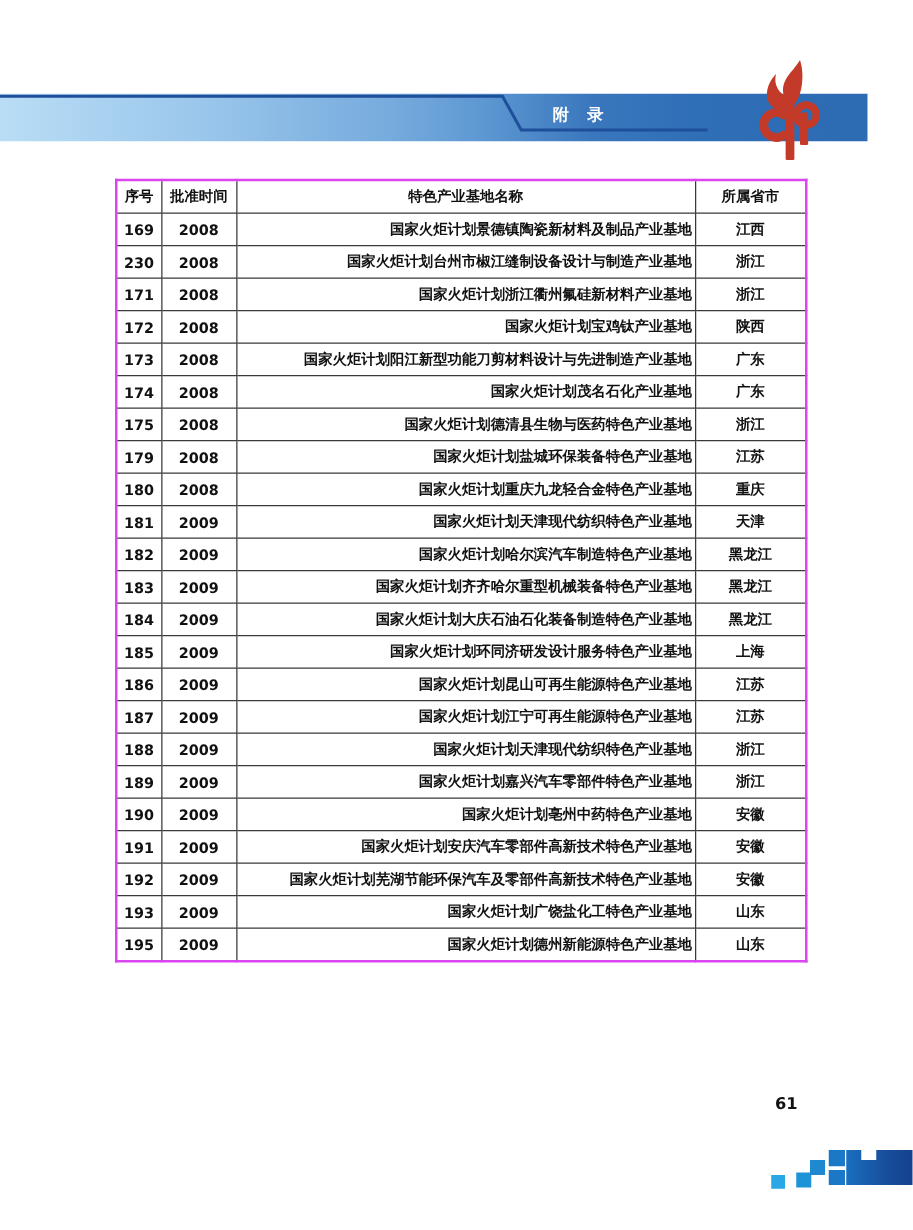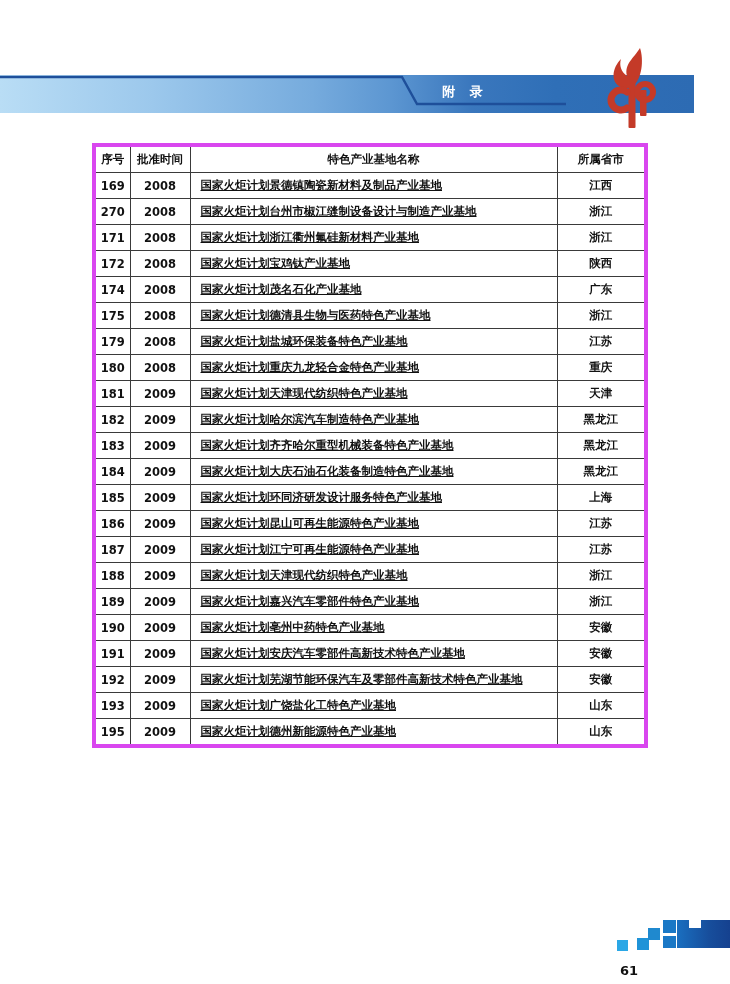--- a/index.html
+++ b/index.html
@@ -11,29 +11,29 @@
   .header-bar{position:absolute;left:0;top:75px;width:694px;height:38px;
     background:linear-gradient(90deg,#b9ddf5 0%,#9cc8ec 22%,#76abdd 45%,#5d97d2 56%,#3a77bd 68%,#2f6fb7 80%,#2d6bb3 100%);}
   .header-decor{position:absolute;left:0;top:0;width:730px;height:38px;display:block;}
   .section-title{position:absolute;left:430px;top:8px;width:70px;
     color:#ffffff;font-size:13px;font-weight:bold;letter-spacing:5px;text-align:center;}
   .torch-logo{position:absolute;left:600px;top:-27px;width:62px;height:82px;display:block;}
 
   
   .table-wrap{position:absolute;left:92px;top:143px;}
   table.bases{border-collapse:collapse;table-layout:fixed;width:552px;
-    border:4px solid #d946ef;}
+    border:2px solid #d946ef;}
   table.bases th,table.bases td{border:1px solid #3a3a3a;height:25px;
     font-size:11.5px;font-weight:bold;color:#111111;text-align:center;
     vertical-align:middle;padding:0 2px;overflow:hidden;white-space:nowrap;}
   table.bases td.name-cell,table.bases th.name-head{padding-left:10px;}
-  table.bases td.name-cell{text-align:left;text-decoration:underline;}
+  table.bases td.name-cell{text-align:right;}
 
   
-  .page-number{position:absolute;left:620px;top:963px;font-size:13px;
+  .page-number{position:absolute;left:620px;top:876px;font-size:13px;
     font-weight:600;color:#111111;}
   .mosaic{position:absolute;left:0;top:0;}
   .mosaic .sq{position:absolute;}
   .sq1{left:617px;top:940px;width:11px;height:11px;background:#2aa7e6;}
   .sq2{left:637px;top:938px;width:12px;height:12px;background:#1f93d8;}
   .sq3{left:648px;top:928px;width:12px;height:12px;background:#1f89cf;}
   .sq4{left:663px;top:920px;width:13px;height:13px;background:#1a78c6;}
   .sq5{left:663px;top:936px;width:13px;height:12px;background:#1a78c6;}
   .sqbig{left:677px;top:920px;width:53px;height:28px;
     background:linear-gradient(90deg,#1a6fc0 0%,#174e9c 60%,#15418f 100%);}
@@ -77,36 +77,42 @@
         </tr>
       </thead>
       <tbody>
           <tr>
             <td>169</td>
             <td>2008</td>
             <td class="name-cell">国家火炬计划景德镇陶瓷新材料及制品产业基地</td>
             <td>江西</td>
           </tr>
           <tr>
-            <td>270</td>
+            <td>230</td>
             <td>2008</td>
             <td class="name-cell">国家火炬计划台州市椒江缝制设备设计与制造产业基地</td>
             <td>浙江</td>
           </tr>
           <tr>
             <td>171</td>
             <td>2008</td>
             <td class="name-cell">国家火炬计划浙江衢州氟硅新材料产业基地</td>
             <td>浙江</td>
           </tr>
           <tr>
             <td>172</td>
             <td>2008</td>
             <td class="name-cell">国家火炬计划宝鸡钛产业基地</td>
             <td>陕西</td>
+          </tr>
+          <tr>
+            <td>173</td>
+            <td>2008</td>
+            <td class="name-cell">国家火炬计划阳江新型功能刀剪材料设计与先进制造产业基地</td>
+            <td>广东</td>
           </tr>
           <tr>
             <td>174</td>
             <td>2008</td>
             <td class="name-cell">国家火炬计划茂名石化产业基地</td>
             <td>广东</td>
           </tr>
           <tr>
             <td>175</td>
             <td>2008</td>

